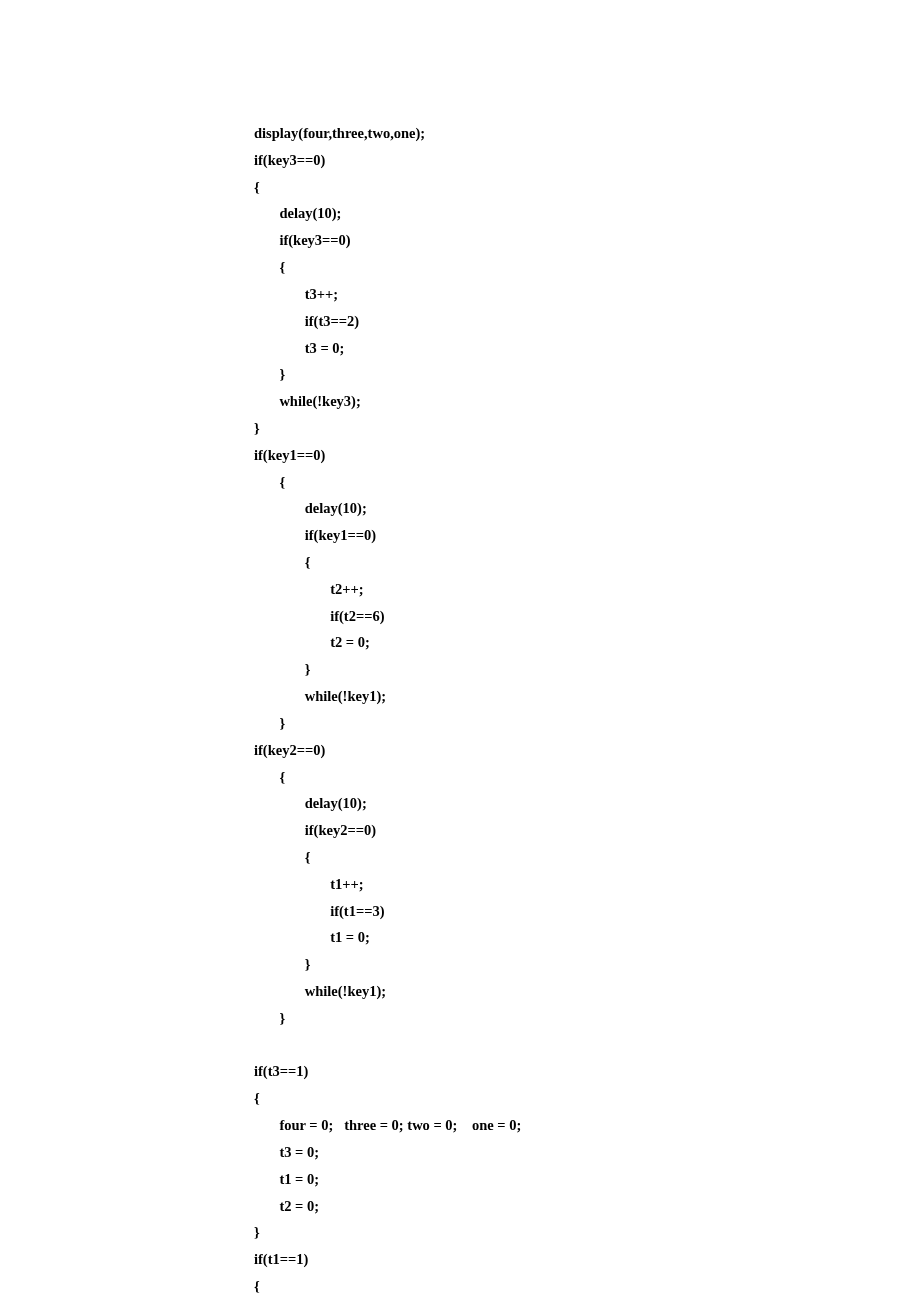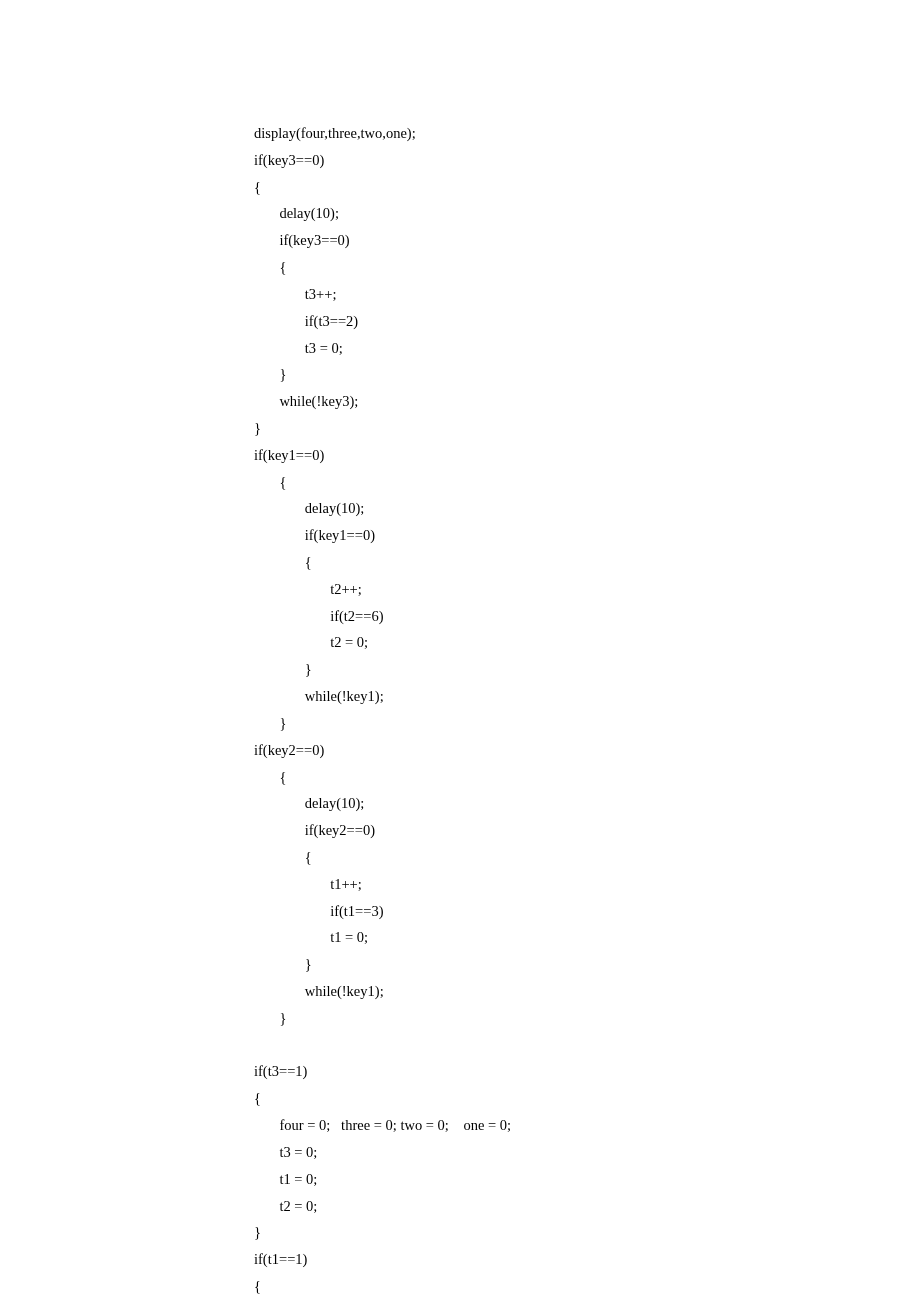--- a/index.html
+++ b/index.html
@@ -13,20 +13,21 @@
       font-size: 14.5px;
       color: #000000;
       line-height: 1.85;
       padding: 120px 0 0 254px;
       width: 920px;
       height: 1302px;
       overflow: hidden;
     }
     .code-block {
       white-space: pre;
+      font-weight: bold;
     }
   </style>
 </head>
 <body>
 
 <div class="code-block"><span>display(four,three,two,one);
 if(key3==0)
 {
        delay(10);
        if(key3==0)

